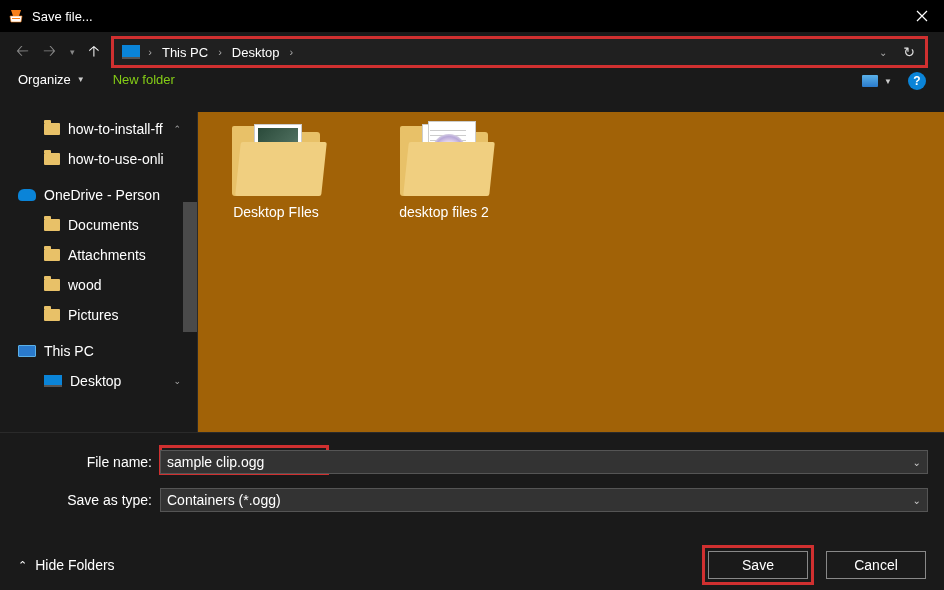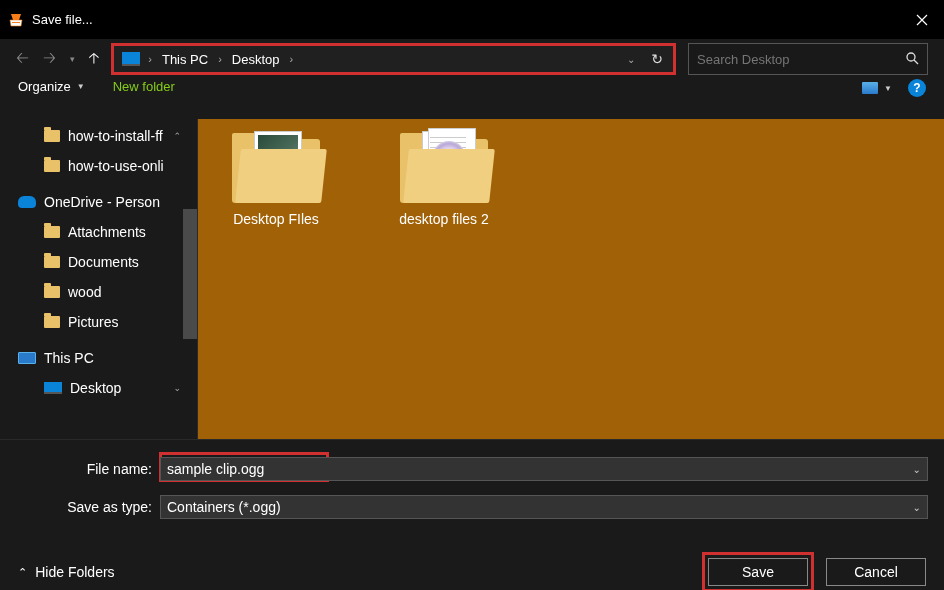--- a/index.html
+++ b/index.html
@@ -6,21 +6,21 @@
   body {
     width: 944px; height: 590px;
     background: #1a1a1a; color: #fff;
     font-family: "Segoe UI", Arial, sans-serif;
     font-size: 13px;
     overflow: hidden;
     position: relative;
   }
   
   .titlebar {
-    height: 39px; display: flex; align-items: center;
+    height: 32px; display: flex; align-items: center;
     padding: 0 0 0 8px; background: #000;
   }
   .titlebar .app-icon { width: 16px; height: 16px; margin-right: 8px; }
   .titlebar .title { flex: 1; font-size: 13px; color: #fff; }
   .titlebar .close {
     width: 45px; height: 32px; display: flex; align-items: center;
     justify-content: center; font-size: 14px; color: #fff;
   }
   
   .navrow {
@@ -223,29 +223,20 @@
     <span class="pc-icon"></span>
     <span class="chev">›</span>
     <span class="crumb">This PC</span>
     <span class="chev">›</span>
     <span class="crumb">Desktop</span>
     <span class="chev">›</span>
     <span class="address-spacer"></span>
     <span class="addr-drop">⌄</span>
     <span class="refresh">↻</span>
   </div>
-  <div class="searchbox">
-    <input placeholder="Search Desktop" style="">
-    <span class="mag">
-      <svg width="14" height="14" viewBox="0 0 14 14">
-          <circle cx="6" cy="6" r="4" stroke="#ddd" fill="none" stroke-width="1.3"></circle>
-          <path d="M9 9 L13 13" stroke="#ddd" stroke-width="1.3"></path>
-        </svg>
-    </span>
-  </div>
 </div>
 
 <div class="toolbar">
   <div class="org">
     <span>Organize</span>
     <span class="caret">▼</span>
   </div>
   <div class="nf">New folder</div>
   <div class="right">
     <span style="display:flex;align-items:center;gap:6px">
@@ -267,25 +258,25 @@
       <li class="ind2">
         <span class="folder-icon"></span>
         <span>how-to-use-onli</span>
       </li>
       <li class="root">
         <span class="onedrive-icon"></span>
         <span>OneDrive - Person</span>
       </li>
       <li class="ind2">
         <span class="folder-icon"></span>
+        <span>Documents</span>
+      </li>
+      <li class="ind2">
+        <span class="folder-icon"></span>
         <span>Attachments</span>
-      </li>
-      <li class="ind2">
-        <span class="folder-icon"></span>
-        <span>Documents</span>
       </li>
       <li class="ind2">
         <span class="folder-icon"></span>
         <span>wood</span>
       </li>
       <li class="ind2">
         <span class="folder-icon"></span>
         <span>Pictures</span>
       </li>
       <li class="root">

